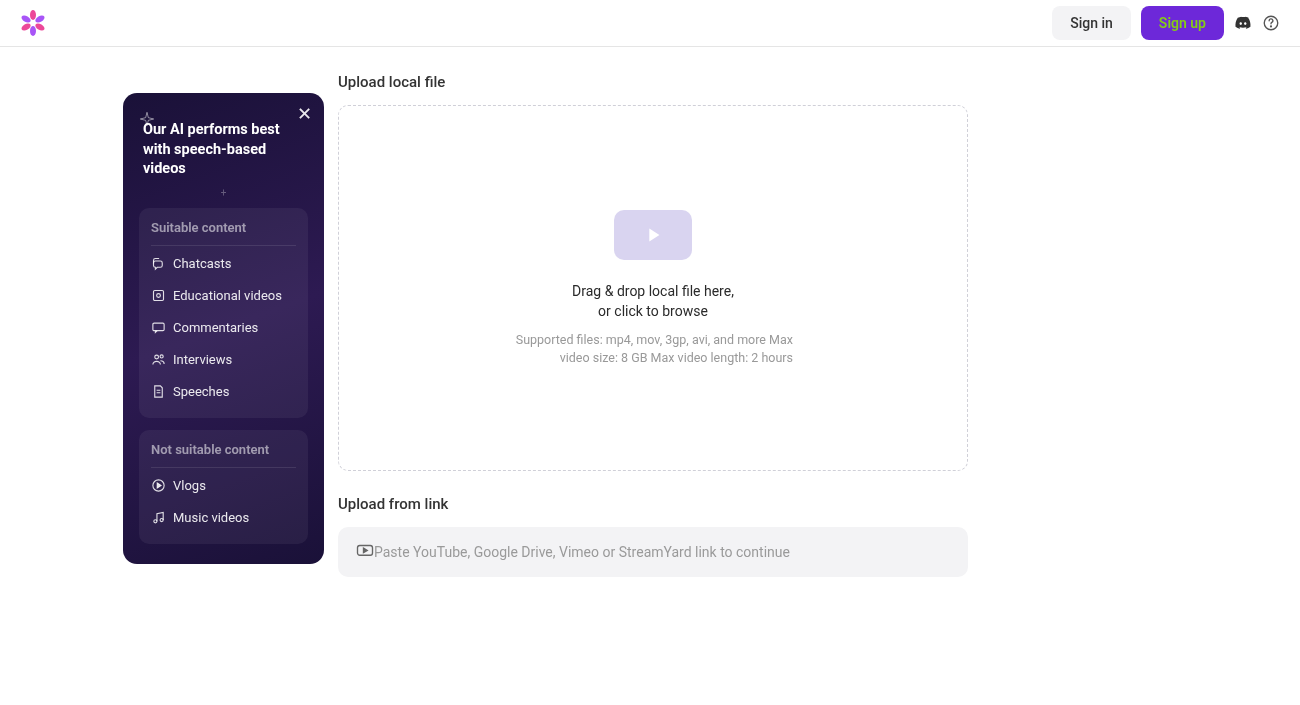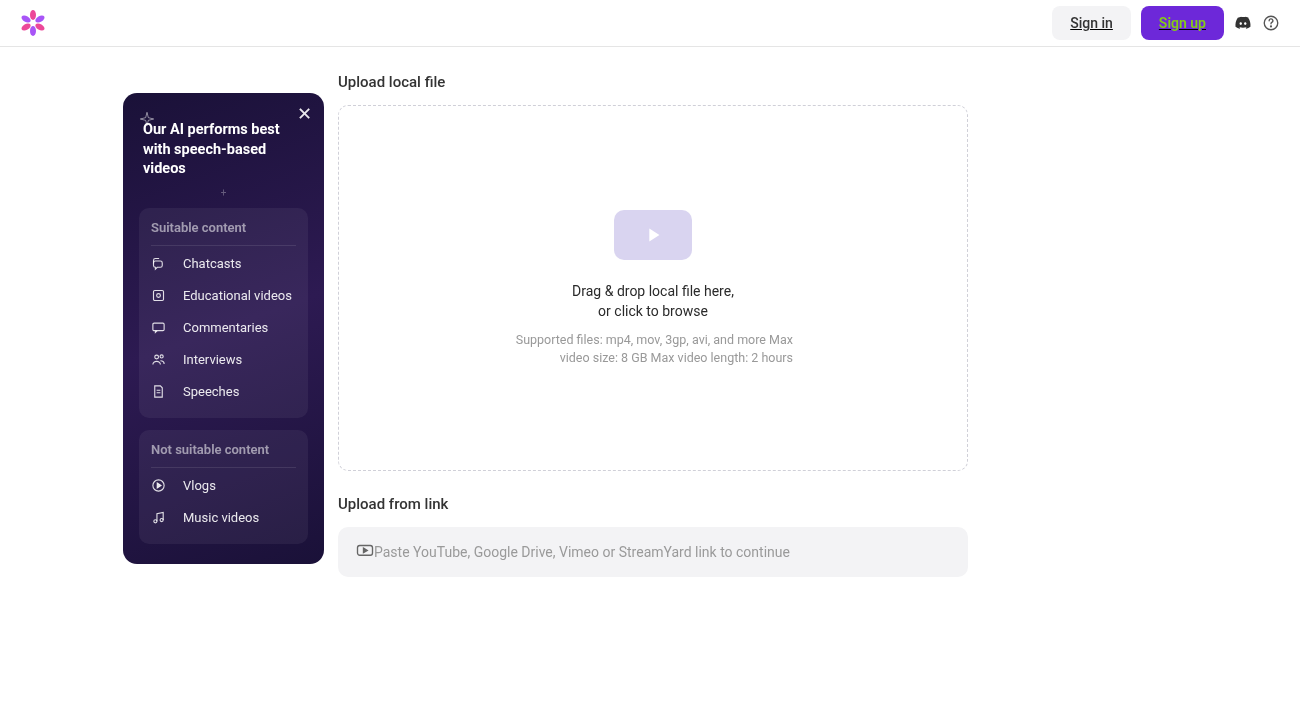--- a/index.html
+++ b/index.html
@@ -29,21 +29,20 @@
     .logo {
       width: 26px;
       height: 26px;
       position: relative;
     }
 
     .header-right {
       display: flex;
       align-items: center;
       gap: 10px;
-      text-decoration: underline;
     }
 
     .btn-signin {
       background: #f3f3f5;
       color: #333;
       border: none;
       padding: 9px 18px;
       border-radius: 8px;
       font-size: 14px;
       font-weight: 500;
@@ -146,21 +145,21 @@
       font-weight: 600;
       color: rgba(255,255,255,0.55);
       padding-bottom: 10px;
       border-bottom: 1px solid rgba(255,255,255,0.1);
       margin-bottom: 2px;
     }
 
     .content-item {
       display: flex;
       align-items: center;
-      gap: 16px;
+      gap: 6px;
       padding: 8px 0;
       font-size: 13px;
       color: rgba(255,255,255,0.9);
     }
 
     .content-item-icon {
       width: 16px;
       height: 16px;
       flex-shrink: 0;
       display: flex;

